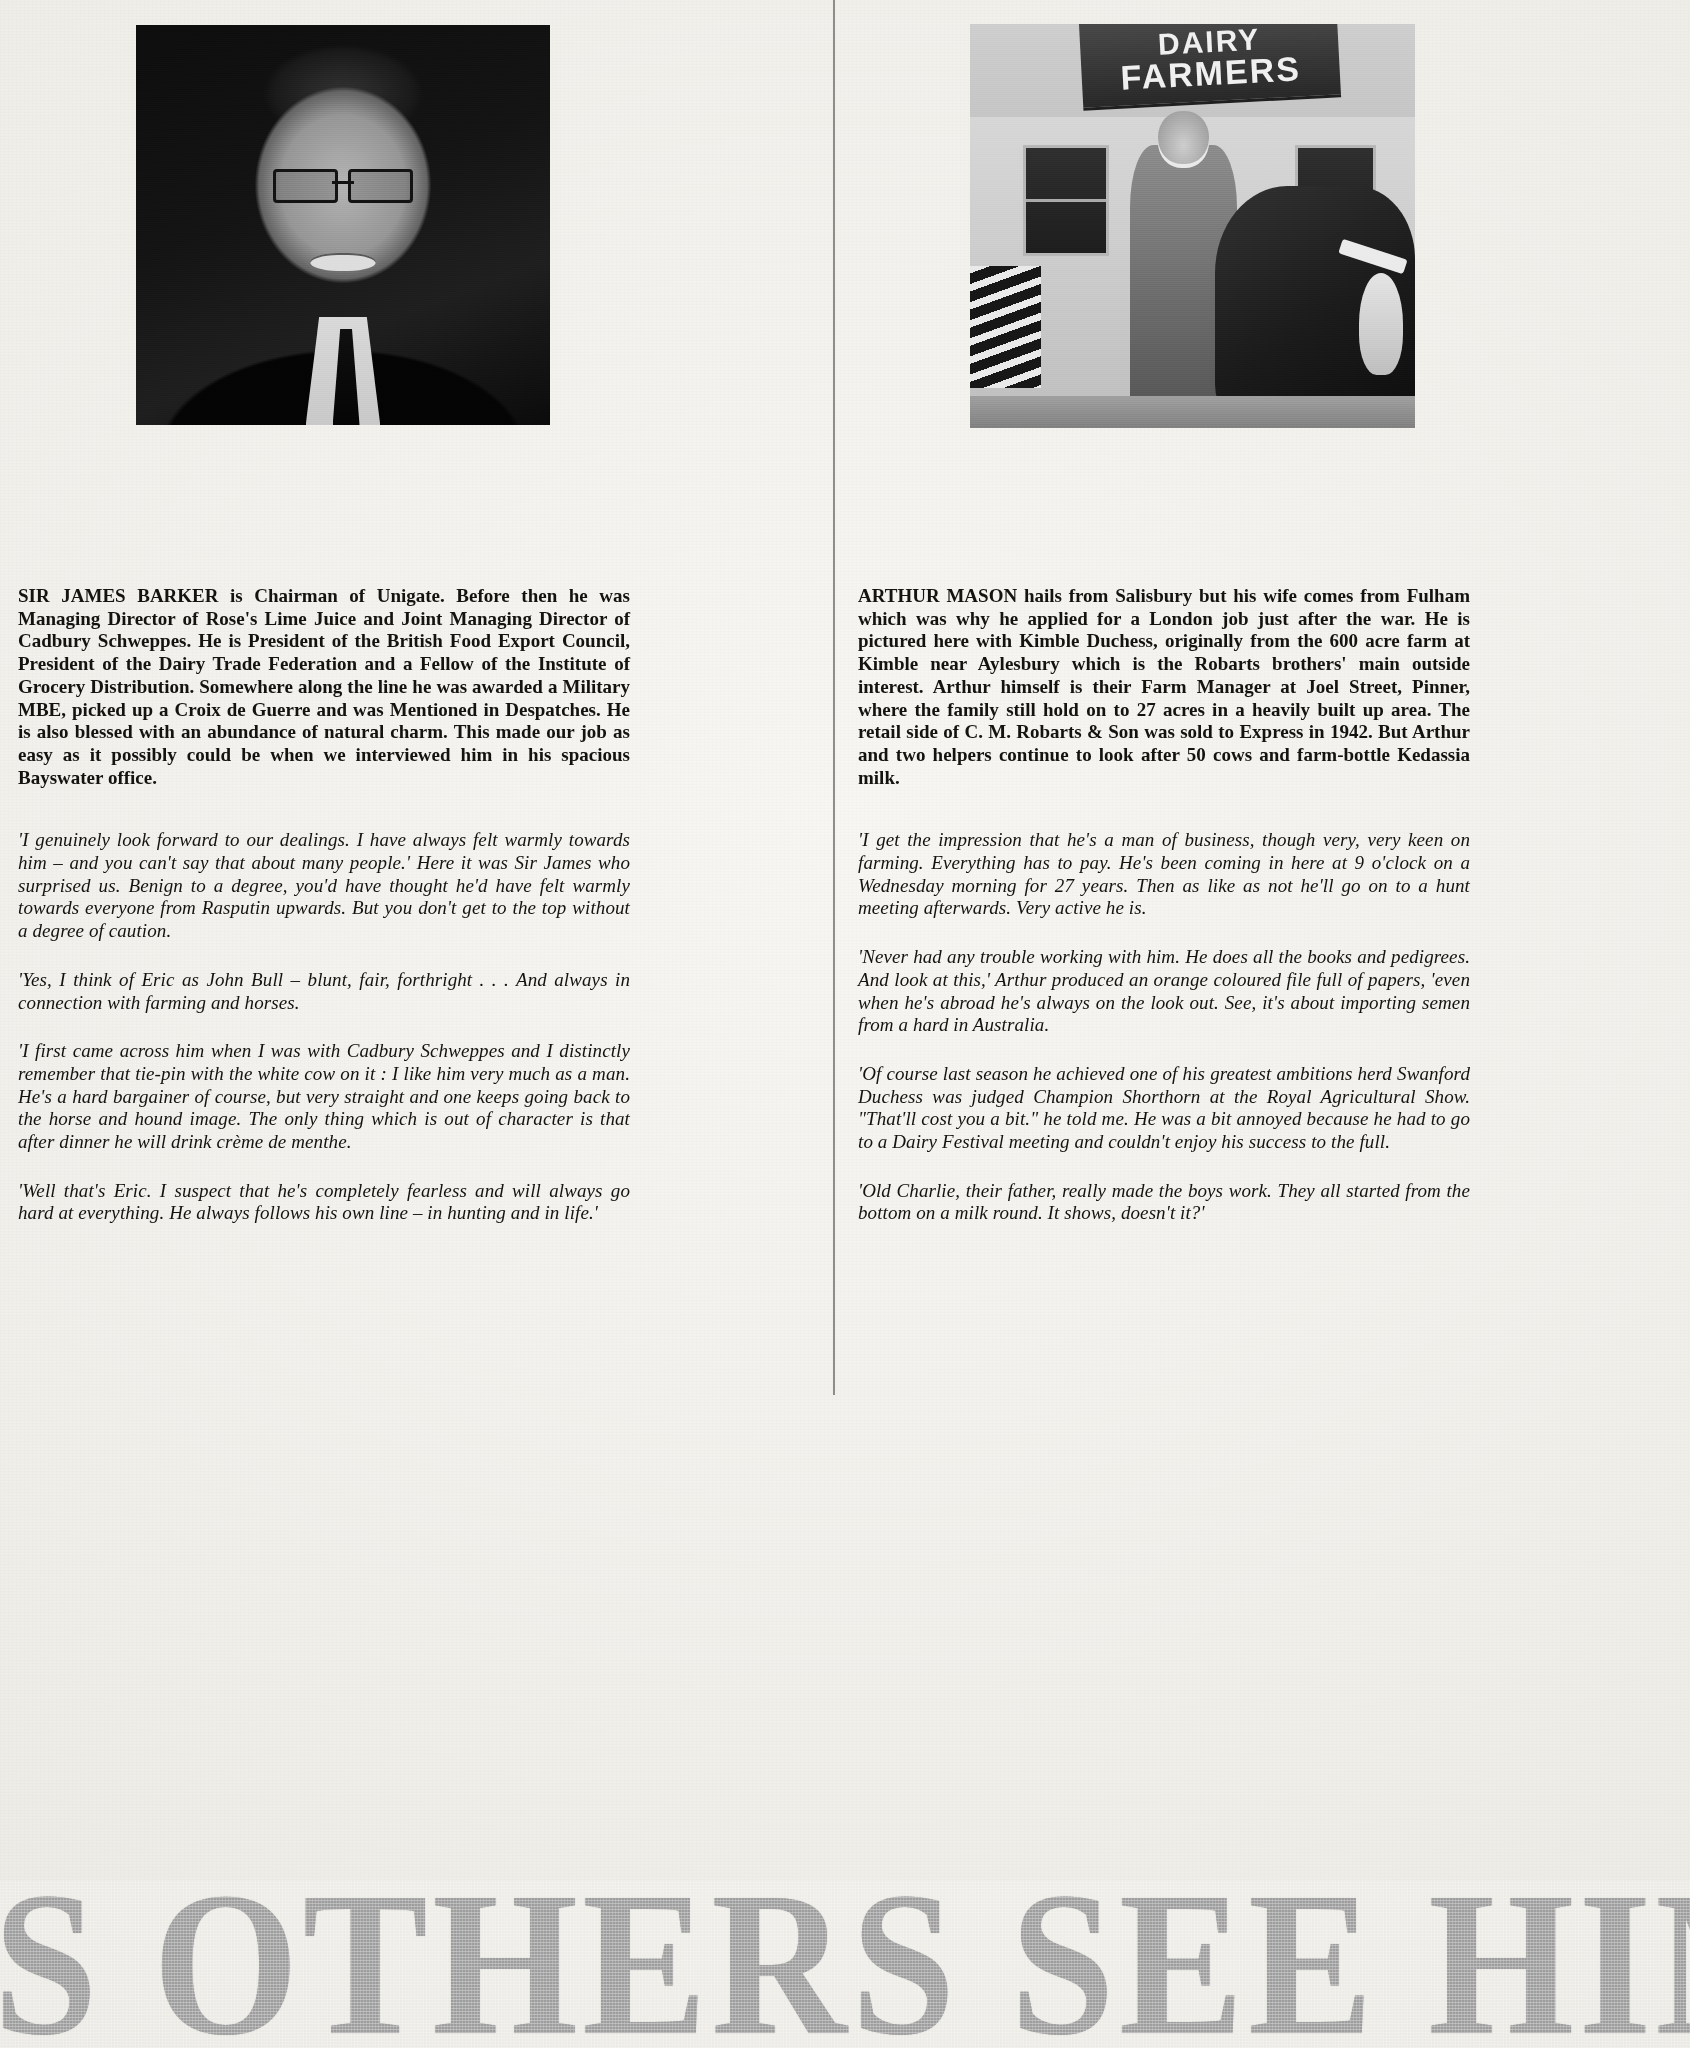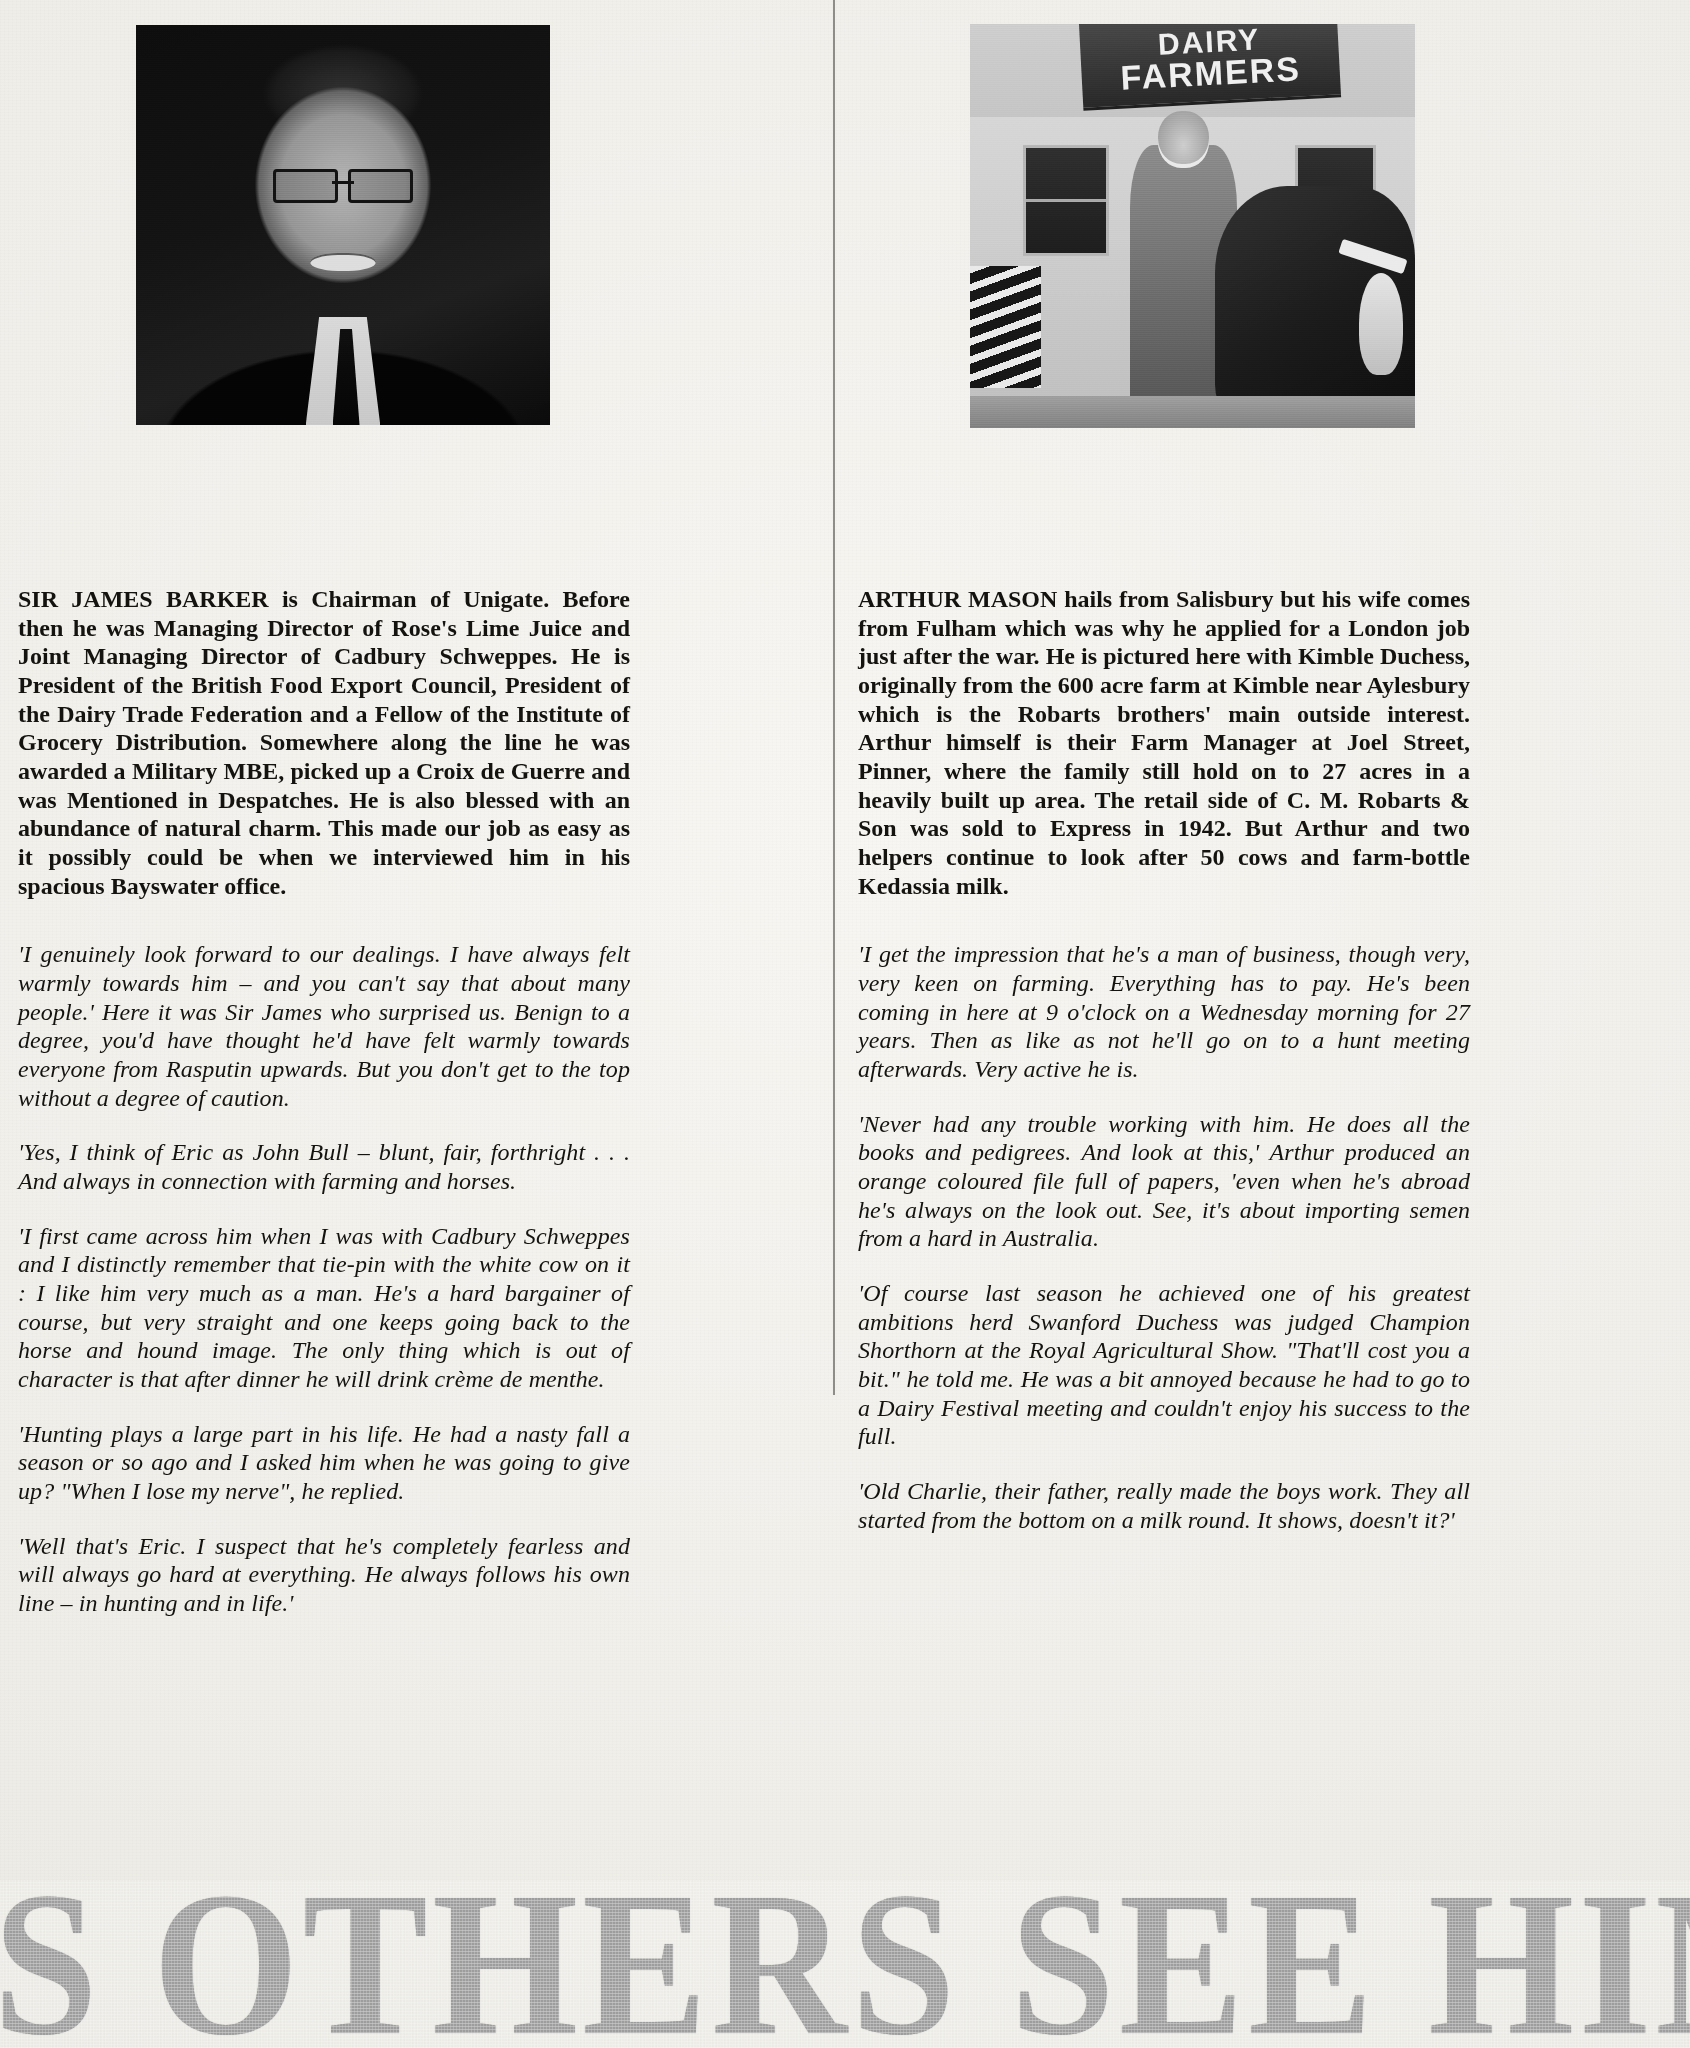--- a/index.html
+++ b/index.html
@@ -175,21 +175,21 @@
   .column {
     position: absolute;
     top: 585px;
     width: 612px;
   }
   #column-left  { left: 18px; }
   #column-right { left: 858px; }
 
   p {
     margin: 0 0 26px 0;
-    font-size: 24px;
+    font-size: 19px;
     line-height: 1.195;
     color: #151310;
     text-align: justify;
     -webkit-hyphens: auto;
     hyphens: auto;
   }
   p.intro {
     font-weight: 700;
     margin-bottom: 40px;
   }
@@ -276,21 +276,20 @@
   <div class="halftone"></div>
 </div>
 
 <div id="divider"></div>
 
 <div class="column" id="column-left">
   <p class="intro">SIR JAMES BARKER is Chairman of Unigate. Before then he was Managing Director of Rose's Lime Juice and Joint Managing Director of Cadbury Schweppes. He is President of the British Food Export Council, President of the Dairy Trade Federation and a Fellow of the Institute of Grocery Distribution. Somewhere along the line he was awarded a Military MBE, picked up a Croix de Guerre and was Mentioned in Despatches. He is also blessed with an abundance of natural charm. This made our job as easy as it possibly could be when we interviewed him in his spacious Bayswater office.</p>
   <p class="quote">'I genuinely look forward to our dealings. I have always felt warmly towards him – and you can't say that about many people.' Here it was Sir James who surprised us. Benign to a degree, you'd have thought he'd have felt warmly towards everyone from Rasputin upwards. But you don't get to the top without a degree of caution.</p>
   <p class="quote">'Yes, I think of Eric as John Bull – blunt, fair, forthright . . . And always in connection with farming and horses.</p>
   <p class="quote">'I first came across him when I was with Cadbury Schweppes and I distinctly remember that tie-pin with the white cow on it : I like him very much as a man. He's a hard bargainer of course, but very straight and one keeps going back to the horse and hound image. The only thing which is out of character is that after dinner he will drink crème de menthe.</p>
-  <p class="quote">'Hunting plays a large part in his life. He had a nasty fall a season or so ago and I asked him when he was going to give up? "When I lose my nerve", he replied.</p>
   <p class="quote">'Well that's Eric. I suspect that he's completely fearless and will always go hard at everything. He always follows his own line – in hunting and in life.'</p>
 </div>
 
 <div class="column" id="column-right">
   <p class="intro">ARTHUR MASON hails from Salisbury but his wife comes from Fulham which was why he applied for a London job just after the war. He is pictured here with Kimble Duchess, originally from the 600 acre farm at Kimble near Aylesbury which is the Robarts brothers' main outside interest. Arthur himself is their Farm Manager at Joel Street, Pinner, where the family still hold on to 27 acres in a heavily built up area. The retail side of C. M. Robarts &amp; Son was sold to Express in 1942. But Arthur and two helpers continue to look after 50 cows and farm-bottle Kedassia milk.</p>
   <p class="quote">'I get the impression that he's a man of business, though very, very keen on farming. Everything has to pay. He's been coming in here at 9 o'clock on a Wednesday morning for 27 years. Then as like as not he'll go on to a hunt meeting afterwards. Very active he is.</p>
   <p class="quote">'Never had any trouble working with him. He does all the books and pedigrees. And look at this,' Arthur produced an orange coloured file full of papers, 'even when he's abroad he's always on the look out. See, it's about importing semen from a hard in Australia.</p>
   <p class="quote">'Of course last season he achieved one of his greatest ambitions herd Swanford Duchess was judged Champion Shorthorn at the Royal Agricultural Show. "That'll cost you a bit." he told me. He was a bit annoyed because he had to go to a Dairy Festival meeting and couldn't enjoy his success to the full.</p>
   <p class="quote">'Old Charlie, their father, really made the boys work. They all started from the bottom on a milk round. It shows, doesn't it?'</p>
 </div>

